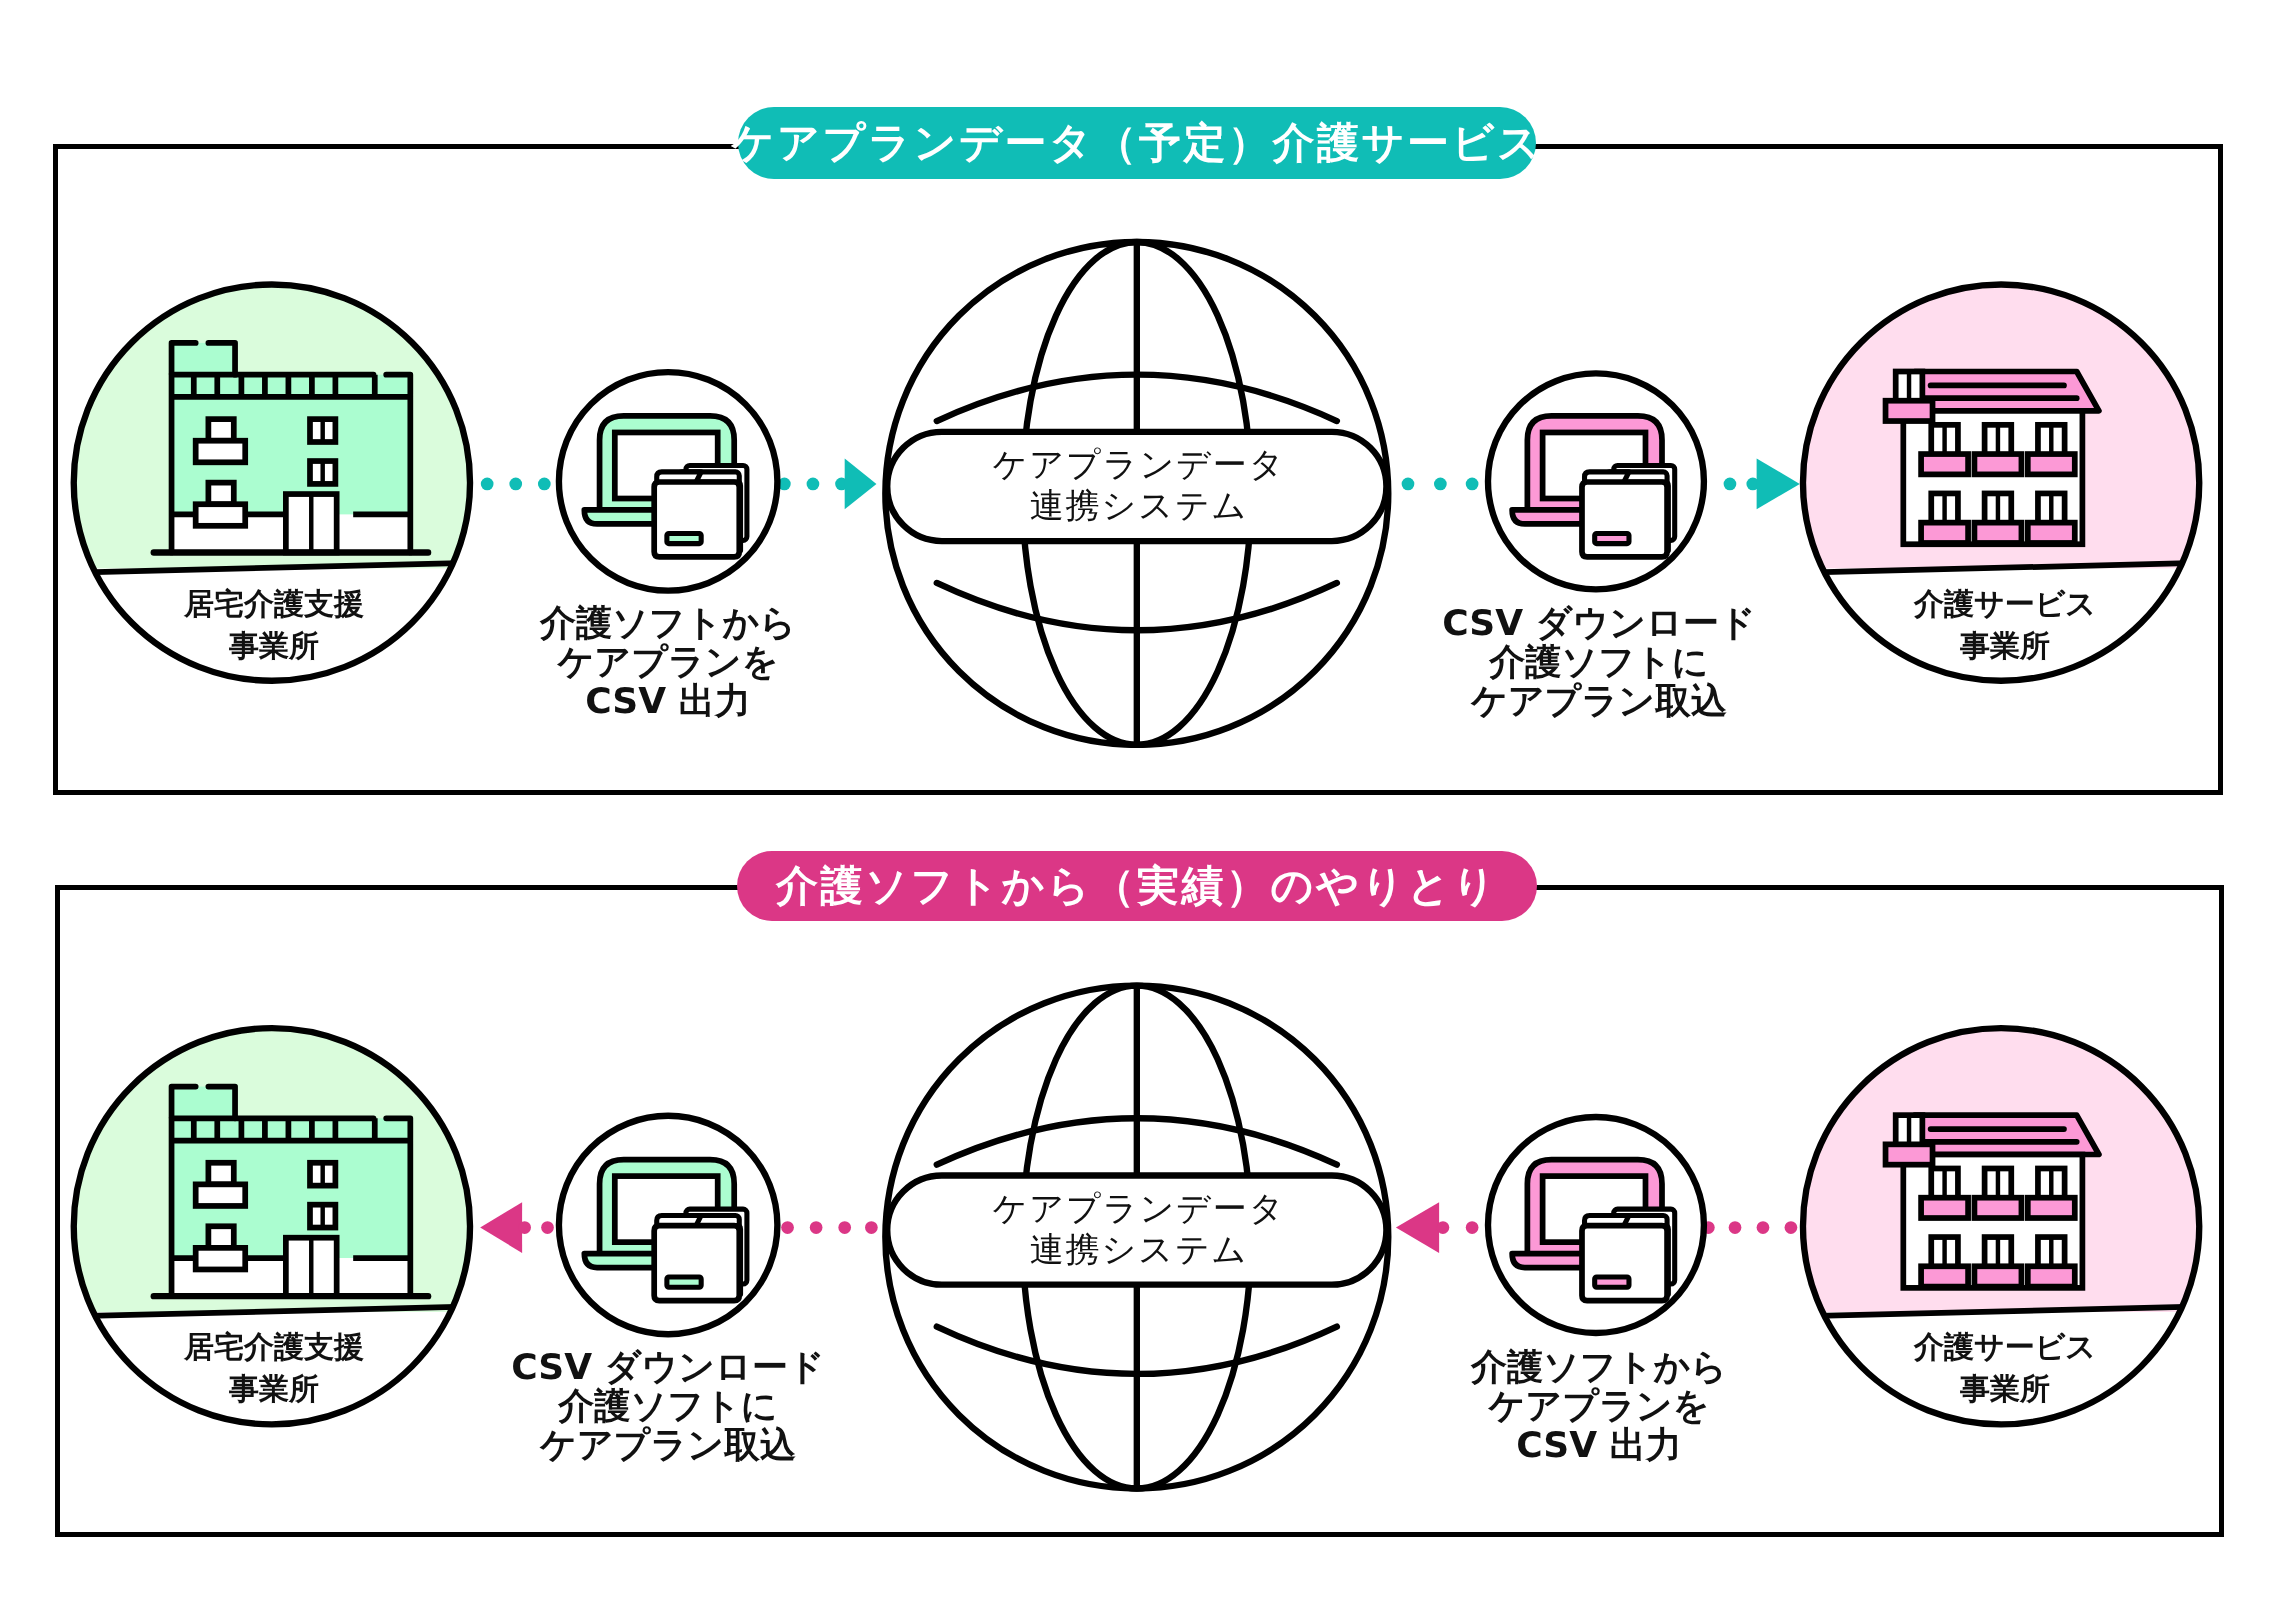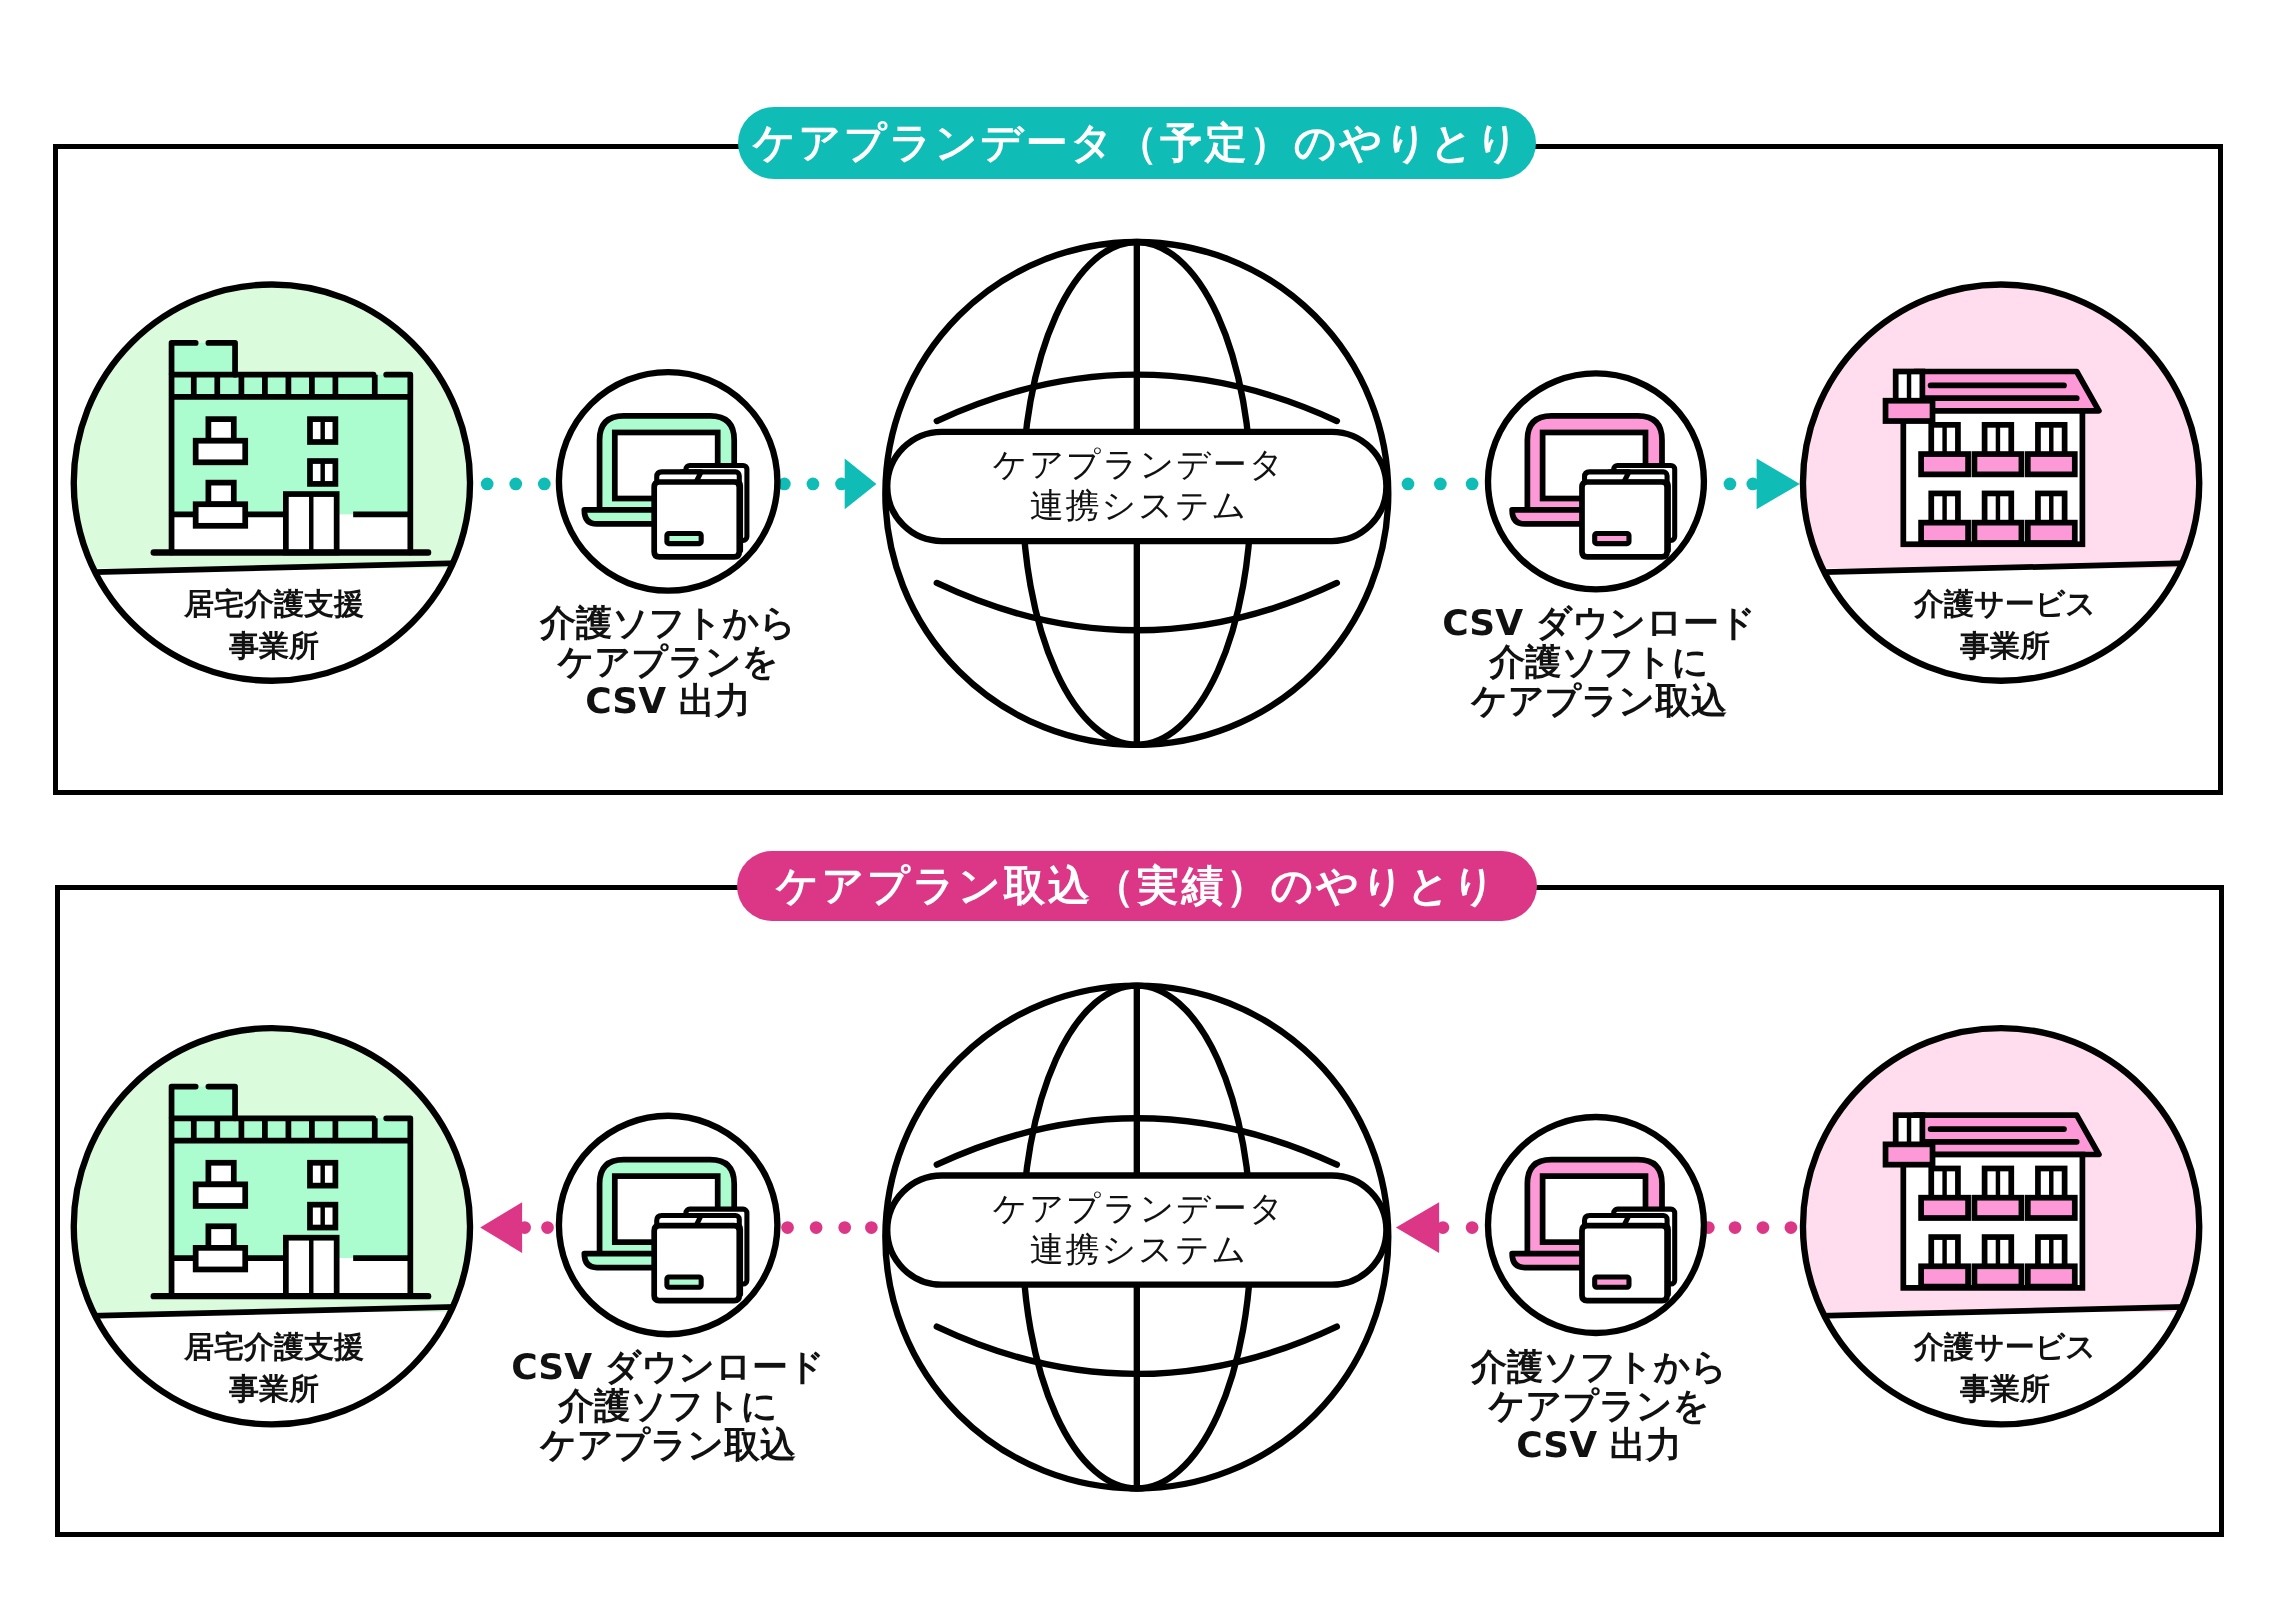--- a/index.html
+++ b/index.html
@@ -217,22 +217,22 @@
           <rect x="2830" y="440" width="660" height="460" fill="#FFDDEE"></rect>
           <rect x="2830" y="895" width="660" height="200" fill="#fff"></rect>
           <path d="M2830 902 L3480 886" stroke="#000" stroke-width="9"></path>
         </g>
         <circle cx="3151" cy="760" r="312" fill="none" stroke="#000" stroke-width="10"></circle>
         <use href="#apartment" x="2985" y="585"></use>
       </g>
     </g>
   </svg>
 
-  <div class="title-pill" style="left:738px; top:107px; width:798px; height:72px; background:#10BDB6;">ケアプランデータ（予定）のやりとり</div>
-  <div class="title-pill" style="left:737px; top:851px; width:800px; height:70px; background:#DB3786;">ケアプラン取込（実績）のやりとり</div>
+  <div class="title-pill" style="left:738px; top:107px; width:798px; height:72px; background:#10BDB6;">ケアプランデータ（予定）介護サービス</div>
+  <div class="title-pill" style="left:737px; top:851px; width:800px; height:70px; background:#DB3786;">介護ソフトから（実績）のやりとり</div>
 
   <div class="lbl big-lbl" style="left:274px; top:583px;">
     <div>居宅介護支援</div>
     <div>事業所</div>
   </div>
   <div class="lbl small-lbl" style="left:668px; top:603px;">
     <div>介護ソフトから</div>
     <div>ケアプランを</div>
     <div>CSV 出力</div>
   </div>

